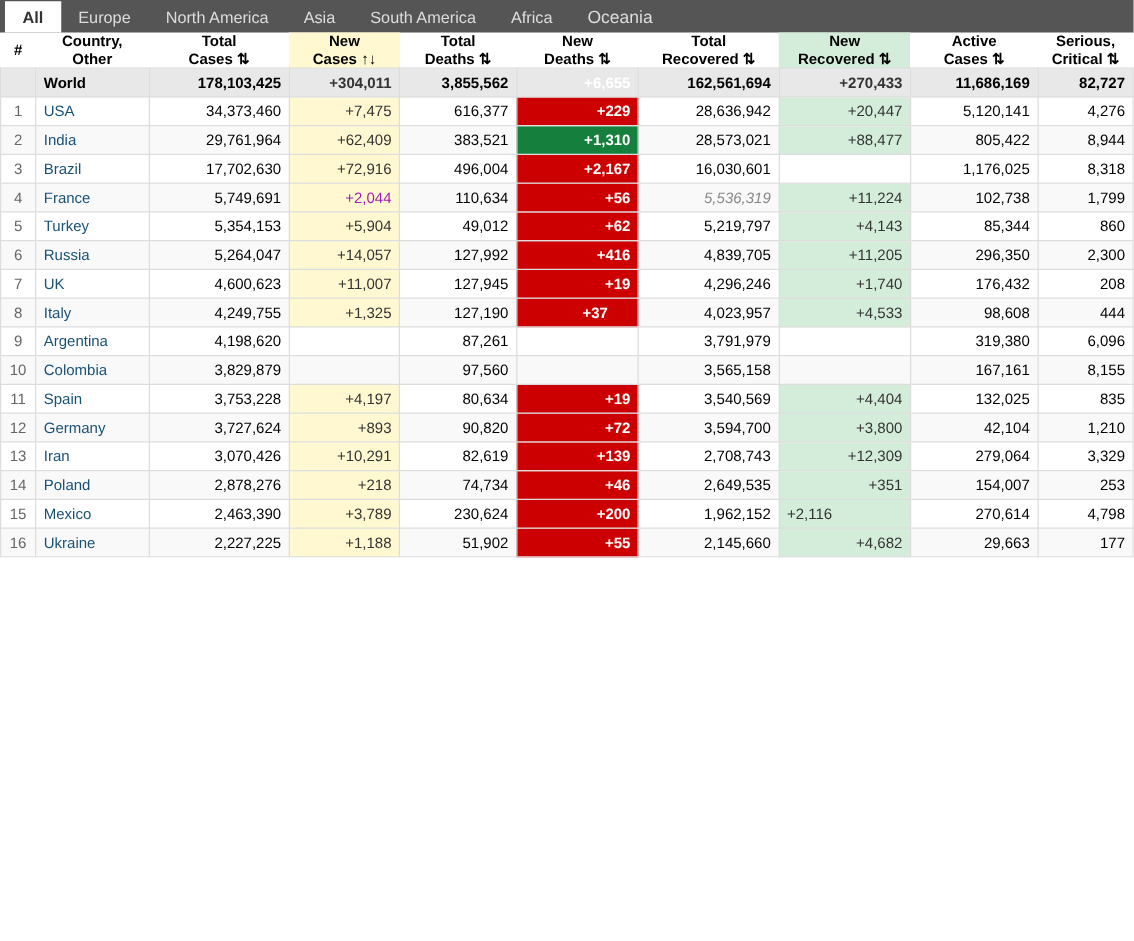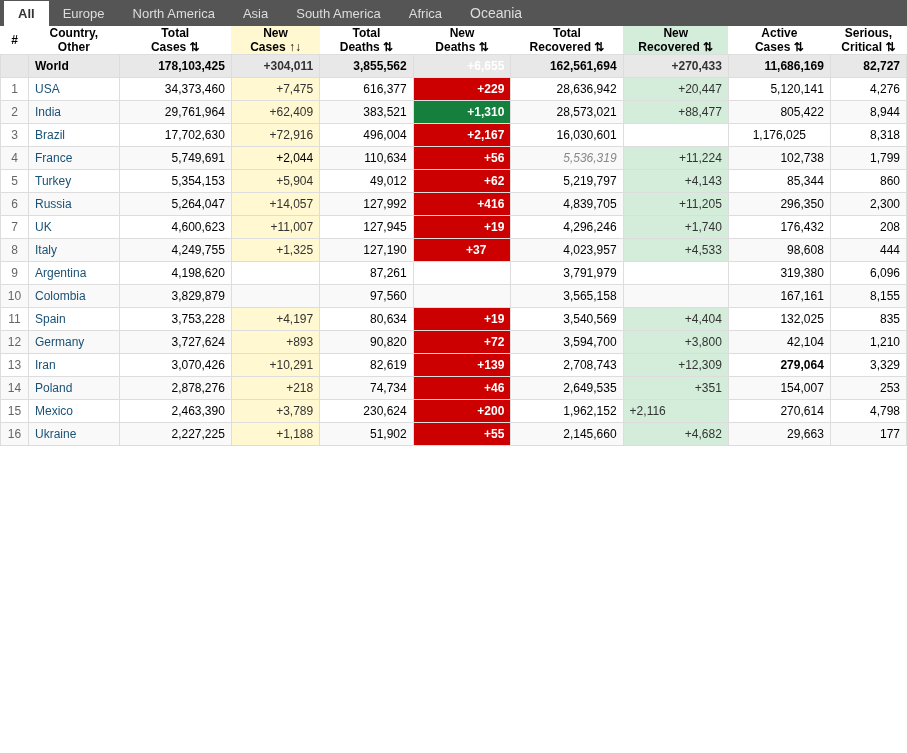--- a/index.html
+++ b/index.html
@@ -99,28 +99,28 @@
       </tr>
       <tr style="background: rgb(255, 255, 255);">
         <td style="text-align: center; color: rgb(102, 102, 102); padding: 4px 6px; border: 1px solid rgb(221, 221, 221);">3</td>
         <td style="padding: 4px 6px; border: 1px solid rgb(221, 221, 221);"><a href="#" style="color: rgb(26, 82, 118); text-decoration: none;">Brazil</a></td>
         <td style="text-align: right; padding: 4px 6px; border: 1px solid rgb(221, 221, 221);">17,702,630</td>
         <td style="text-align: right; padding: 4px 6px; border: 1px solid rgb(221, 221, 221); background: rgb(255, 248, 208); color: rgb(51, 51, 51);">+72,916</td>
         <td style="text-align: right; padding: 4px 6px; border: 1px solid rgb(221, 221, 221);">496,004</td>
         <td style="text-align: right; padding: 4px 6px; border: 1px solid rgb(221, 221, 221); background: rgb(204, 0, 0); color: rgb(255, 255, 255); font-weight: bold;">+2,167</td>
         <td style="text-align: right; padding: 4px 6px; border: 1px solid rgb(221, 221, 221);">16,030,601</td>
         <td style="text-align: right; padding: 4px 6px; border: 1px solid rgb(221, 221, 221);"></td>
-        <td style="text-align: center; padding: 4px 6px; border: 1px solid rgb(221, 221, 221);">1,176,025</td>
+        <td style="text-align: right; padding: 4px 6px; border: 1px solid rgb(221, 221, 221);">1,176,025</td>
         <td style="text-align: right; padding: 4px 6px; border: 1px solid rgb(221, 221, 221);">8,318</td>
       </tr>
       <tr style="background: rgb(249, 249, 249);">
         <td style="text-align: center; color: rgb(102, 102, 102); padding: 4px 6px; border: 1px solid rgb(221, 221, 221);">4</td>
         <td style="padding: 4px 6px; border: 1px solid rgb(221, 221, 221);"><a href="#" style="color: rgb(26, 82, 118); text-decoration: none;">France</a></td>
         <td style="text-align: right; padding: 4px 6px; border: 1px solid rgb(221, 221, 221);">5,749,691</td>
-        <td style="text-align: right; padding: 4px 6px; border: 1px solid rgb(221, 221, 221); background: rgb(255, 248, 208); color: #000000;">+2,044</td>
+        <td style="text-align: right; padding: 4px 6px; border: 1px solid rgb(221, 221, 221); background: rgb(255, 248, 208); color: #a21caf;">+2,044</td>
         <td style="text-align: right; padding: 4px 6px; border: 1px solid rgb(221, 221, 221);">110,634</td>
         <td style="text-align: right; padding: 4px 6px; border: 1px solid rgb(221, 221, 221); background: rgb(204, 0, 0); color: rgb(255, 255, 255); font-weight: bold; margin-top: 48px;">+56</td>
         <td style="text-align: right; padding: 4px 6px; border: 1px solid rgb(221, 221, 221); color: rgb(136, 136, 136); font-style: italic;">5,536,319</td>
         <td style="text-align: right; padding: 4px 6px; border: 1px solid rgb(221, 221, 221); background: rgb(212, 237, 218); color: rgb(51, 51, 51);">+11,224</td>
         <td style="text-align: right; padding: 4px 6px; border: 1px solid rgb(221, 221, 221);">102,738</td>
         <td style="text-align: right; padding: 4px 6px; border: 1px solid rgb(221, 221, 221);">1,799</td>
       </tr>
       <tr style="background: rgb(255, 255, 255);">
         <td style="text-align: center; color: rgb(102, 102, 102); padding: 4px 6px; border: 1px solid rgb(221, 221, 221);">5</td>
         <td style="padding: 4px 6px; border: 1px solid rgb(221, 221, 221);"><a href="#" style="color: rgb(26, 82, 118); text-decoration: none;">Turkey</a></td>
@@ -219,21 +219,21 @@
       </tr>
       <tr style="background: rgb(255, 255, 255);">
         <td style="text-align: center; color: rgb(102, 102, 102); padding: 4px 6px; border: 1px solid rgb(221, 221, 221);">13</td>
         <td style="padding: 4px 6px; border: 1px solid rgb(221, 221, 221);"><a href="#" style="color: rgb(26, 82, 118); text-decoration: none;">Iran</a></td>
         <td style="text-align: right; padding: 4px 6px; border: 1px solid rgb(221, 221, 221);">3,070,426</td>
         <td style="text-align: right; padding: 4px 6px; border: 1px solid rgb(221, 221, 221); background: rgb(255, 248, 208); color: rgb(51, 51, 51);">+10,291</td>
         <td style="text-align: right; padding: 4px 6px; border: 1px solid rgb(221, 221, 221);">82,619</td>
         <td style="text-align: right; padding: 4px 6px; border: 1px solid rgb(221, 221, 221); background: rgb(204, 0, 0); color: rgb(255, 255, 255); font-weight: bold;">+139</td>
         <td style="text-align: right; padding: 4px 6px; border: 1px solid rgb(221, 221, 221);">2,708,743</td>
         <td style="text-align: right; padding: 4px 6px; border: 1px solid rgb(221, 221, 221); background: rgb(212, 237, 218); color: rgb(51, 51, 51);">+12,309</td>
-        <td style="text-align: right; padding: 4px 6px; border: 1px solid rgb(221, 221, 221); font-weight: bold;">279,064</td>
+        <td style="text-align: right; padding: 4px 6px; border: 1px solid rgb(221, 221, 221);">279,064</td>
         <td style="text-align: right; padding: 4px 6px; border: 1px solid rgb(221, 221, 221);">3,329</td>
       </tr>
       <tr style="background: rgb(249, 249, 249);">
         <td style="text-align: center; color: rgb(102, 102, 102); padding: 4px 6px; border: 1px solid rgb(221, 221, 221);">14</td>
         <td style="padding: 4px 6px; border: 1px solid rgb(221, 221, 221);"><a href="#" style="color: rgb(26, 82, 118); text-decoration: none;">Poland</a></td>
         <td style="text-align: right; padding: 4px 6px; border: 1px solid rgb(221, 221, 221);">2,878,276</td>
         <td style="text-align: right; padding: 4px 6px; border: 1px solid rgb(221, 221, 221); background: rgb(255, 248, 208); color: rgb(51, 51, 51);">+218</td>
         <td style="text-align: right; padding: 4px 6px; border: 1px solid rgb(221, 221, 221);">74,734</td>
         <td style="text-align: right; padding: 4px 6px; border: 1px solid rgb(221, 221, 221); background: rgb(204, 0, 0); color: rgb(255, 255, 255); font-weight: bold;">+46</td>
         <td style="text-align: right; padding: 4px 6px; border: 1px solid rgb(221, 221, 221);">2,649,535</td>

